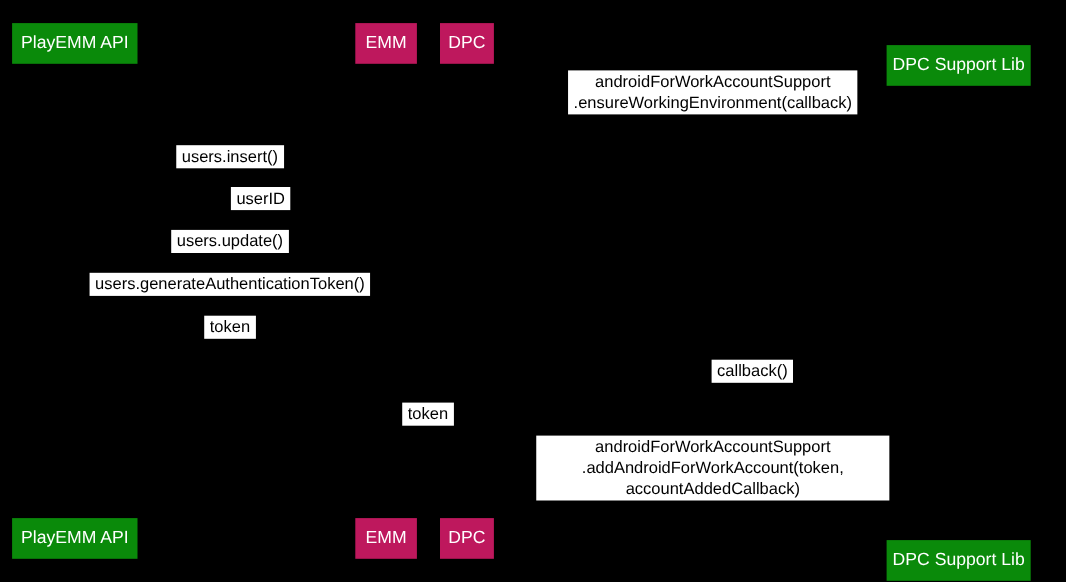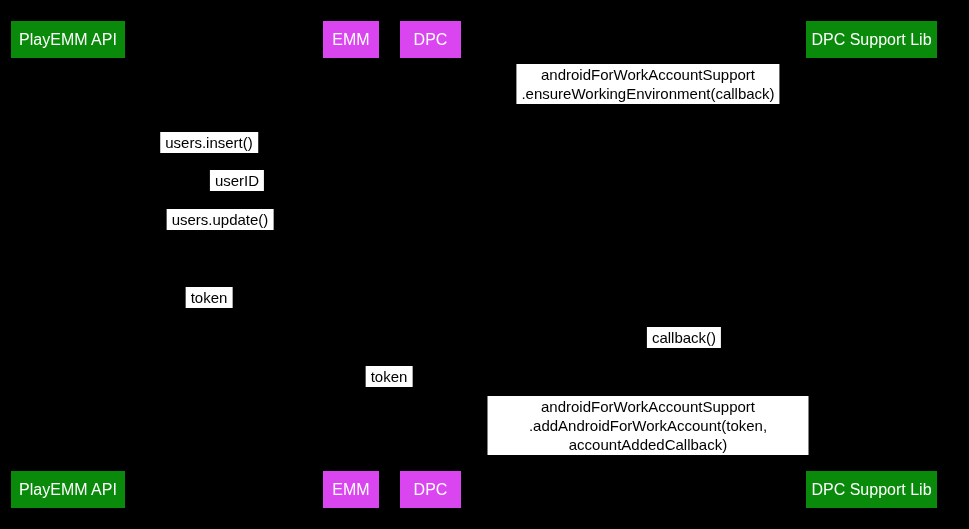--- a/index.html
+++ b/index.html
@@ -20,45 +20,45 @@
     height: 37px;
     display: flex;
     align-items: center;
     justify-content: center;
     color: #ffffff;
     font-size: 16px;
     white-space: nowrap;
     box-sizing: border-box;
   }
   .actor.green { background: #0a8a0a; }
-  .actor.blue  { background: #d946ef; }
+  .actor.blue  { background: #be185d; }
 
   .row-top .actor    { top: 21px; }
   .row-bottom .actor { top: 471px; }
 
   .actor.playemm    { left: 11px;  width: 114px; }
   .actor.emm        { left: 323px; width: 56px;  }
-  .actor.dpc        { left: 400px; width: 61px;  }
-  .actor.dpcsupport { left: 806px; width: 131px; }
+  .actor.dpc        { left: 400px; width: 49px;  }
+  .actor.dpcsupport { left: 806px; width: 131px; margin-top: 20px; }
 
   .msg {
     position: absolute;
     transform: translateX(-50%);
     background: #ffffff;
     color: #000000;
     font-size: 15px;
     line-height: 19px;
     padding: 1px 5px;
     text-align: center;
     white-space: pre-line;
   }
   .msg.m0 { left: 648px; top: 64px;  }
   .msg.m1 { left: 209px; top: 132px; }
   .msg.m2 { left: 209px; top: 170px; margin-left: 28px; }
-  .msg.m3 { left: 220px; top: 209px; }
+  .msg.m3 { left: 209px; top: 209px; }
   .msg.m4 { left: 209px; top: 248px; }
   .msg.m5 { left: 209px; top: 287px; }
   .msg.m6 { left: 648px; top: 327px; margin-left: 36px; }
   .msg.m7 { left: 389px; top: 366px; }
   .msg.m8 { left: 648px; top: 396px; }
 </style>
 </head>
 <body>
 
 <div class="diagram">
@@ -68,20 +68,21 @@
     <div class="actor blue emm">EMM</div>
     <div class="actor blue dpc">DPC</div>
     <div class="actor green dpcsupport">DPC Support Lib</div>
   </div>
 
   <div class="msg m0">androidForWorkAccountSupport
 .ensureWorkingEnvironment(callback)</div>
   <div class="msg m1">users.insert()</div>
   <div class="msg m2">userID</div>
   <div class="msg m3">users.update()</div>
+  <div class="msg m4">users.generateAuthenticationToken()</div>
   <div class="msg m5">token</div>
   <div class="msg m6">callback()</div>
   <div class="msg m7">token</div>
   <div class="msg m8">androidForWorkAccountSupport
 .addAndroidForWorkAccount(token, accountAddedCallback)</div>
 
   <div class="row-bottom">
     <div class="actor green playemm">PlayEMM API</div>
     <div class="actor blue emm">EMM</div>
     <div class="actor blue dpc">DPC</div>

